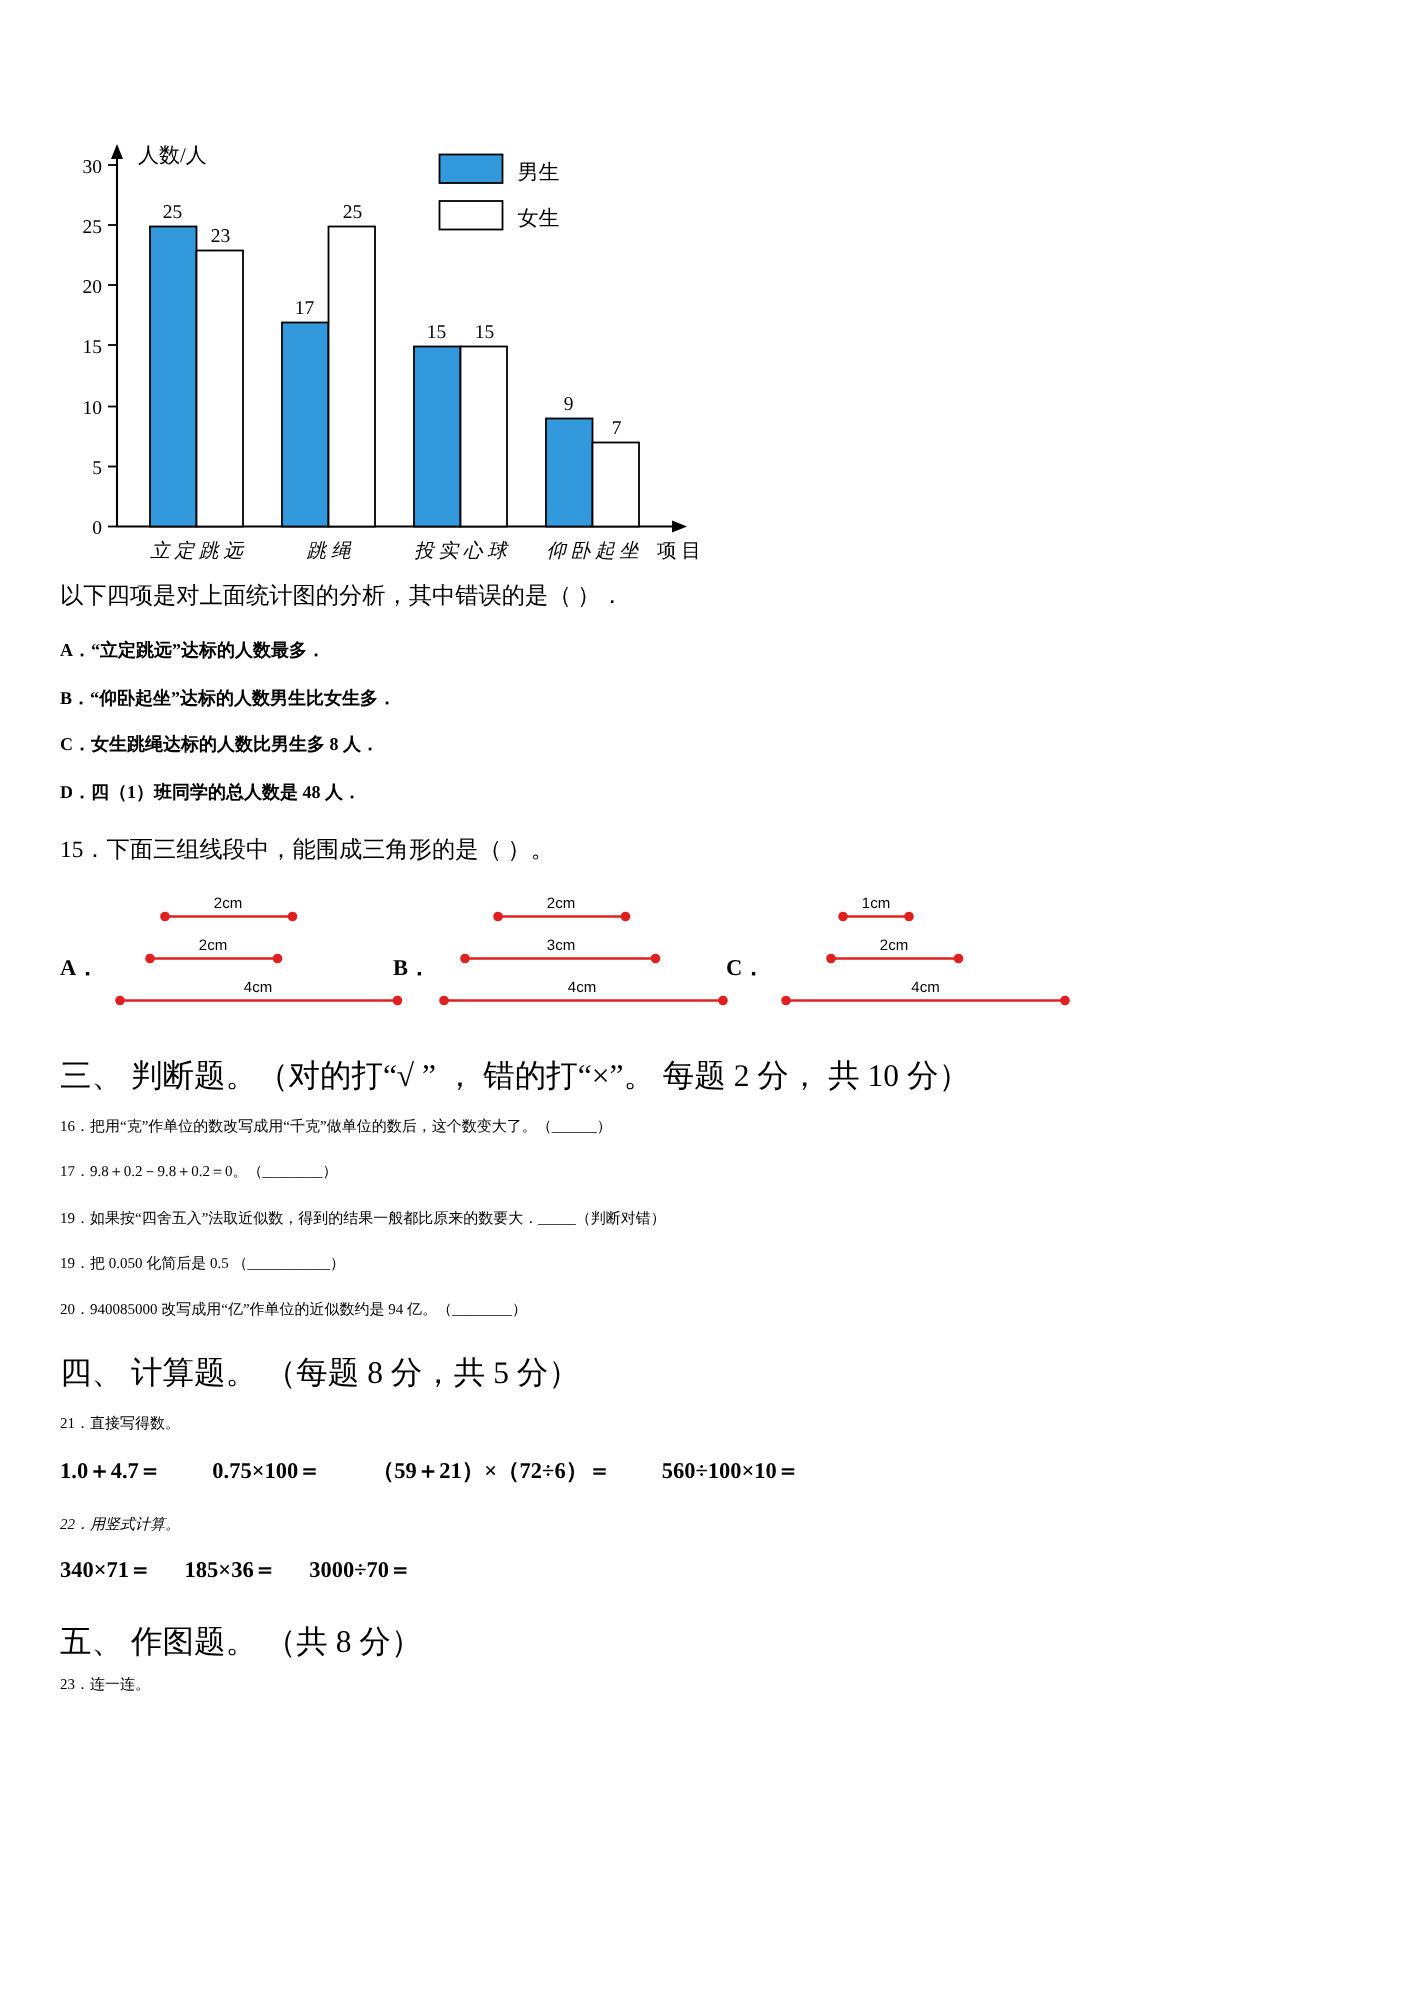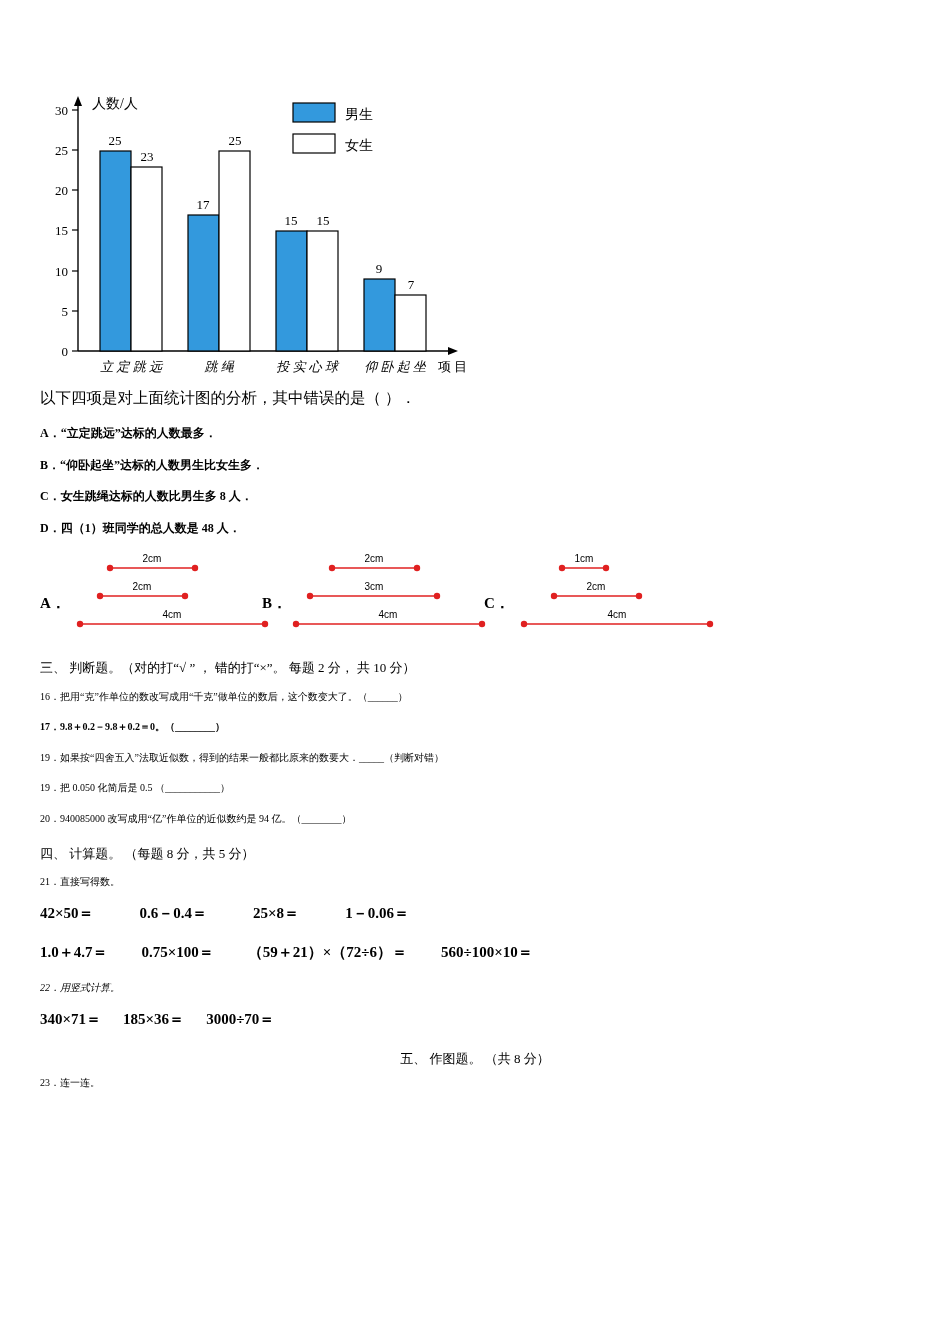--- a/index.html
+++ b/index.html
@@ -43,27 +43,27 @@
     font-family: "Liberation Serif", "DejaVu Serif", serif;
   }
   .opt-line {
     margin: 0 0 13px 0;
     font-weight: bold;
     font-size: 12px;
   }
   .opt-line .lbl { font-weight: bold; }
   .section-head {
     margin: 18px 0 10px 0;
-    font-size: 13px;
+    font-size: 21px;
   }
   .tf-line {
     margin: 0 0 15px 0;
     font-size: 10px;
   }
-  .bold { font-weight: bold; }
+  .bold { font-weight: normal; }
   .calc-line {
     margin: 0 0 16px 0;
     font-weight: bold;
     font-size: 15px;
   }
   .sp2 { display: inline-block; width: 22px; }
   .sp3 { display: inline-block; width: 34px; }
   .sp4 { display: inline-block; width: 46px; }
 
   
@@ -165,20 +165,21 @@
     <p class="opt-line">
       <span class="lbl">B．</span><span>“仰卧起坐”达标的人数男生比女生多．</span>
     </p>
     <p class="opt-line">
       <span class="lbl">C．</span><span>女生跳绳达标的人数比男生多 8 人．</span>
     </p>
     <p class="opt-line">
       <span class="lbl">D．</span><span>四（1）班同学的总人数是 48 人．</span>
     </p>
 
+    <p class="q-line" style="margin-top:18px;">15．下面三组线段中，能围成三角形的是（   ）。</p>
 
     <div class="seg-area">
 
       <div class="seg-label" style="left:0px; top:42px;">A．</div>
       <svg class="seg-group" style="left:30px;" width="210" height="90">
 
         <line x1="40" y1="18" x2="125" y2="18" stroke="#E02020" stroke-width="1.6"></line>
         <circle cx="40" cy="18" r="3.2" fill="#E02020"></circle>
           <circle cx="125" cy="18" r="3.2" fill="#E02020"></circle>
         <text x="82" y="12" font-family="Liberation Sans, sans-serif" font-size="10" text-anchor="middle" fill="#000">2cm</text>
@@ -232,28 +233,25 @@
     <p class="tf-line">16．把用“克”作单位的数改写成用“千克”做单位的数后，这个数变大了。（______）</p>
     <p class="tf-line bold">17．9.8＋0.2－9.8＋0.2＝0。（________）</p>
     <p class="tf-line">19．如果按“四舍五入”法取近似数，得到的结果一般都比原来的数要大．_____（判断对错）</p>
     <p class="tf-line">19．把 0.050 化简后是 0.5  （___________）</p>
     <p class="tf-line">20．940085000 改写成用“亿”作单位的近似数约是 94 亿。（________）</p>
 
     <p class="section-head">四、  计算题。  （每题 8 分，共 5  分）</p>
     <p class="tf-line" style="margin-bottom:12px;">21．直接写得数。</p>
 
     <p class="calc-line">
-      <span>42×50＝</span><span class="sp4"></span><span>0.6－0.4＝</span><span class="sp4"></span><span>25×8＝</span><span class="sp4"></span><span>1－0.06＝</span>
-    </p>
-    <p class="calc-line">
       <span>1.0＋4.7＝</span><span class="sp3"></span><span>0.75×100＝</span><span class="sp3"></span><span>（59＋21）×（72÷6）＝</span><span class="sp3"></span><span>560÷100×10＝</span>
     </p>
 
     <p class="tf-line" style="margin-bottom:12px;font-style:italic;">22．用竖式计算。</p>
     <p class="calc-line">
       <span>340×71＝</span><span class="sp2"></span><span>185×36＝</span><span class="sp2"></span><span>3000÷70＝</span>
     </p>
 
-    <p class="section-head" style="margin-bottom:6px;text-align:center;">五、  作图题。 （共 8  分）</p>
+    <p class="section-head" style="margin-bottom:6px;">五、  作图题。 （共 8  分）</p>
     <p class="tf-line">23．连一连。</p>
 
   </div>
 </div>
 
 </body></html>

